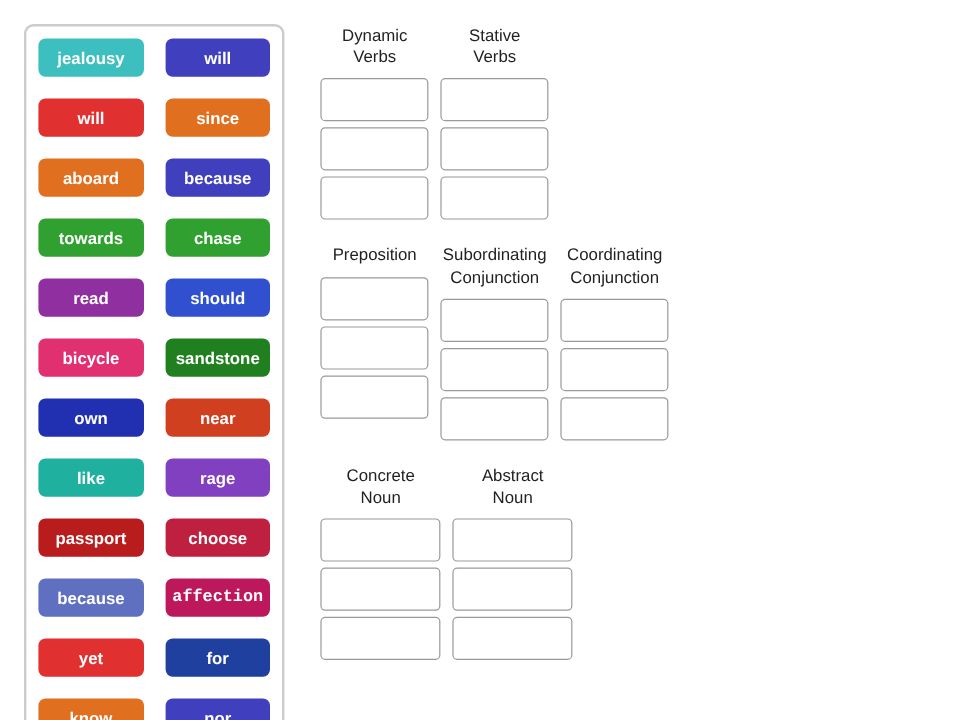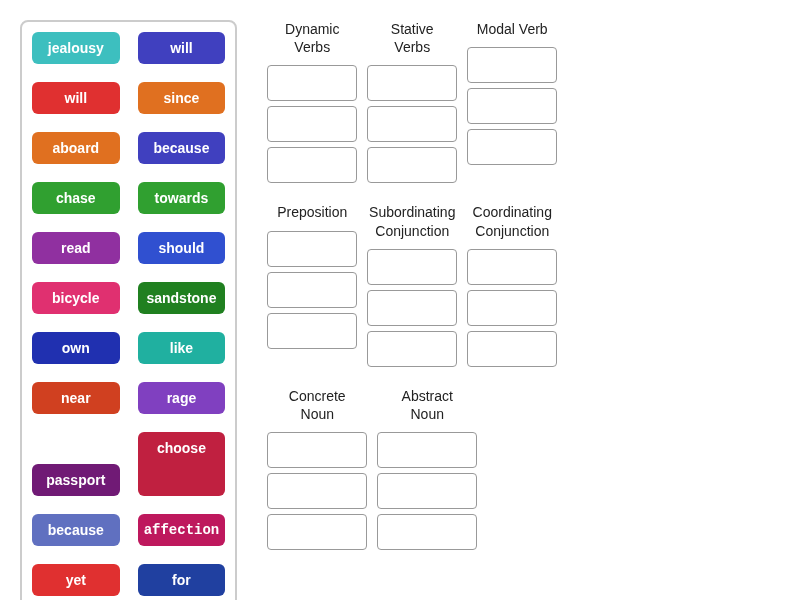--- a/index.html
+++ b/index.html
@@ -97,57 +97,51 @@
 <div class="main-container">
 
   <div class="word-grid">
 
   <div class="word-btn" style="background-color: rgb(61, 191, 191);">jealousy</div>
       <div class="word-btn" style="background-color: rgb(64, 64, 191);">will</div>
       <div class="word-btn" style="background-color: rgb(224, 48, 48);">will</div>
       <div class="word-btn" style="background-color: rgb(224, 112, 32);">since</div>
       <div class="word-btn" style="background-color: rgb(224, 112, 32);">aboard</div>
       <div class="word-btn" style="background-color: rgb(64, 64, 191);">because</div>
+      <div class="word-btn" style="background-color: rgb(48, 160, 48);">towards</div>
       <div class="word-btn" style="background-color: rgb(48, 160, 48);">chase</div>
-      <div class="word-btn" style="background-color: rgb(48, 160, 48);">towards</div>
       <div class="word-btn" style="background-color: rgb(144, 48, 160);">read</div>
       <div class="word-btn" style="background-color: rgb(48, 80, 208);">should</div>
       <div class="word-btn" style="background-color: rgb(224, 48, 112);">bicycle</div>
       <div class="word-btn" style="background-color: rgb(32, 128, 32);">sandstone</div>
       <div class="word-btn" style="background-color: rgb(32, 48, 176);">own</div>
+      <div class="word-btn" style="background-color: rgb(208, 64, 32);">near</div>
       <div class="word-btn" style="background-color: rgb(32, 176, 160);">like</div>
-      <div class="word-btn" style="background-color: rgb(208, 64, 32);">near</div>
       <div class="word-btn" style="background-color: rgb(128, 64, 192);">rage</div>
-      <div class="word-btn" style="background-color: #701a75; margin-top: 32px;">passport</div>
+      <div class="word-btn" style="background-color: #b91c1c;">passport</div>
       <div class="word-btn" style="background-color: rgb(192, 32, 64);">choose</div>
       <div class="word-btn" style="background-color: rgb(96, 112, 192);">because</div>
       <div class="word-btn" style="background-color: #be185d; font-family: Liberation Mono, monospace;">affection</div>
       <div class="word-btn" style="background-color: rgb(224, 48, 48);">yet</div>
       <div class="word-btn" style="background-color: rgb(32, 64, 160);">for</div>
       <div class="word-btn" style="background-color: rgb(224, 112, 32);">know</div>
       <div class="word-btn" style="background-color: rgb(64, 64, 191);">nor</div>
     </div>
 
   <div class="categories-panel">
 
     <div class="top-categories">
       <div class="category-col">
         <div class="category-label">Dynamic<br>Verbs</div>
         <div class="drop-box"></div>
         <div class="drop-box"></div>
         <div class="drop-box"></div>
       </div>
       <div class="category-col">
         <div class="category-label">Stative<br>Verbs</div>
-        <div class="drop-box"></div>
-        <div class="drop-box"></div>
-        <div class="drop-box"></div>
-      </div>
-      <div class="category-col">
-        <div class="category-label">Modal Verb</div>
         <div class="drop-box"></div>
         <div class="drop-box"></div>
         <div class="drop-box"></div>
       </div>
     </div>
 
     <div class="top-categories" style="margin-top:10px;">
       <div class="category-col">
         <div class="category-label">Preposition</div>
         <div class="drop-box"></div>

